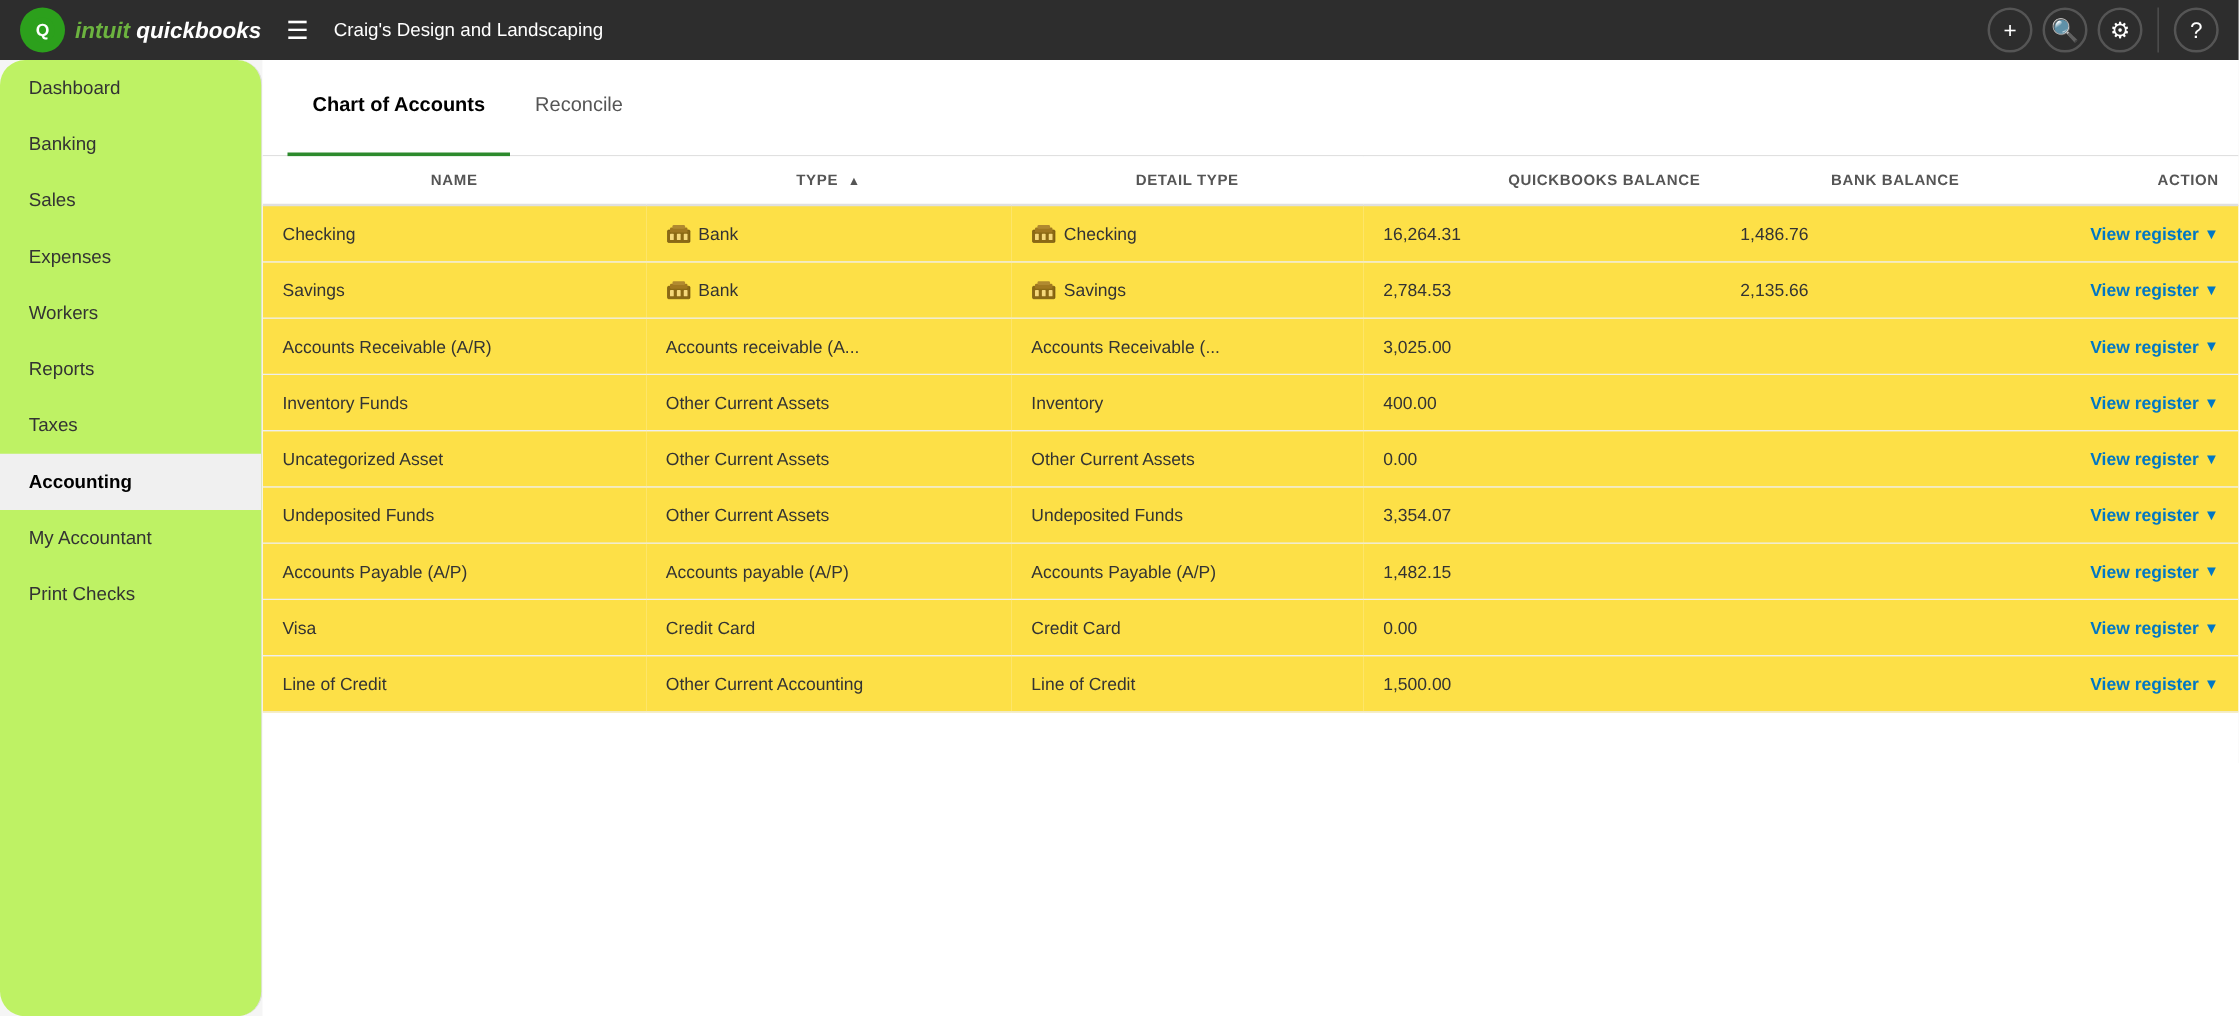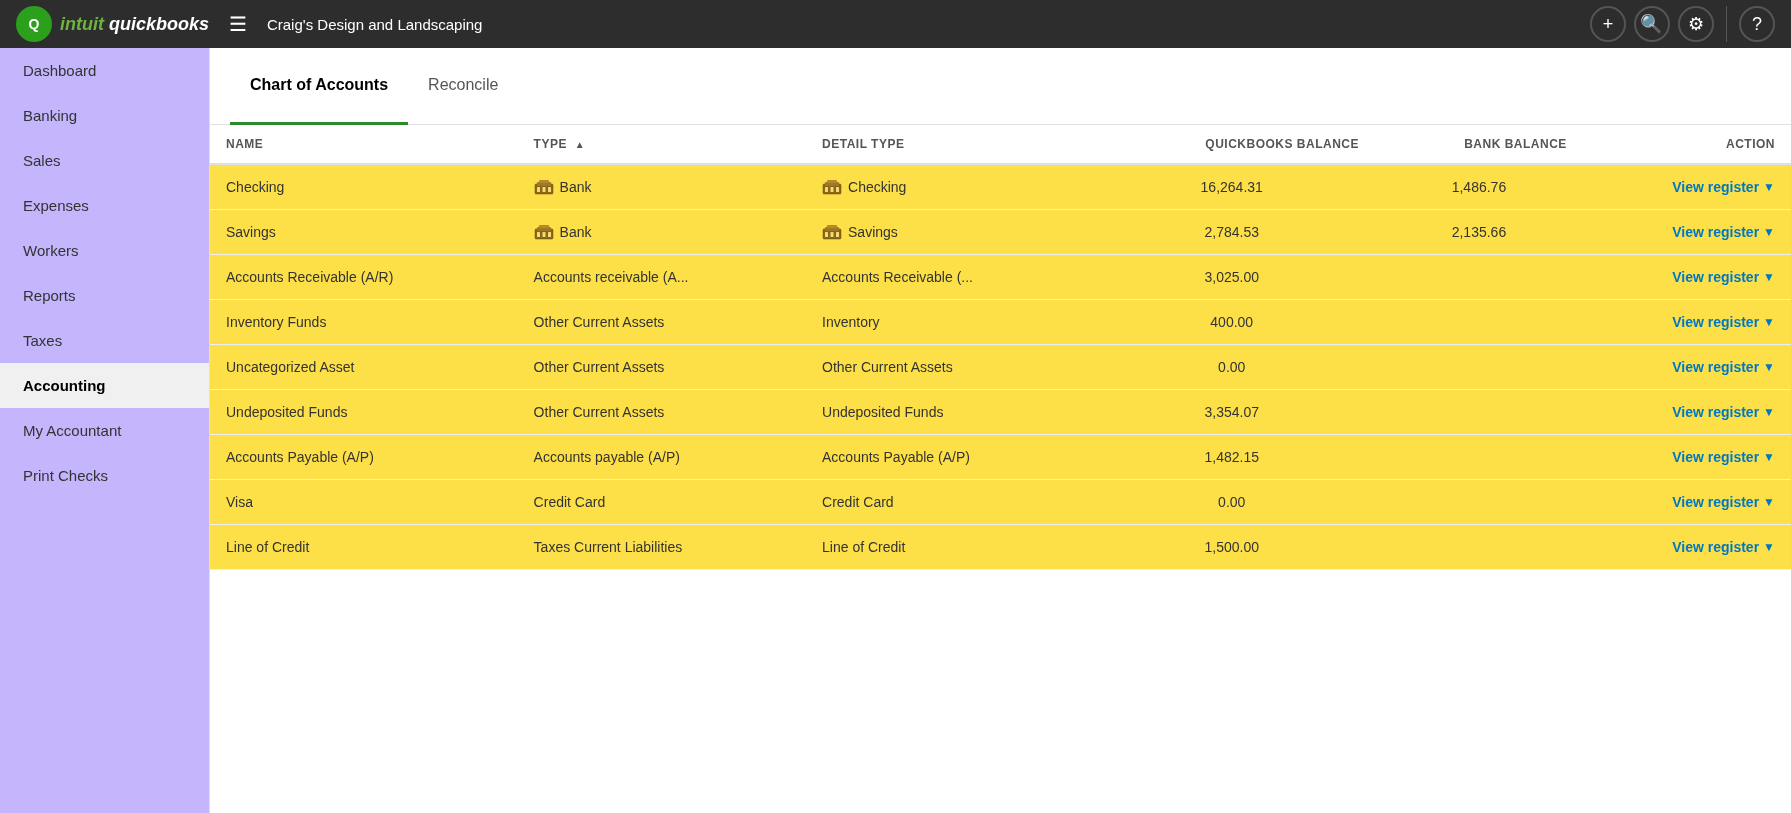--- a/index.html
+++ b/index.html
@@ -78,26 +78,27 @@
     
     .main-layout {
       display: flex;
       flex: 1;
       overflow: hidden;
     }
 
     
     .sidebar {
       width: 210px;
-      background: #c4b5fd;
+      background: #bef264;
       border-right: 1px solid #e0e0e0;
       display: flex;
       flex-direction: column;
       overflow-y: auto;
       flex-shrink: 0;
+      border-radius: 20px;
     }
     .sidebar-item {
       padding: 14px 20px;
       font-size: 15px;
       color: #333;
       cursor: pointer;
       border-left: 3px solid transparent;
     }
     .sidebar-item.active {
       background: #f0f0f0;
@@ -145,41 +146,41 @@
     table {
       width: 100%;
       border-collapse: collapse;
     }
     thead tr {
       background: white;
       border-bottom: 2px solid #e0e0e0;
     }
     thead th {
       padding: 12px 16px;
-      text-align: left;
+      text-align: center;
       font-size: 12px;
       font-weight: 700;
       color: #555;
       letter-spacing: 0.5px;
       text-transform: uppercase;
     }
     thead th.right {
       text-align: right;
     }
     tbody tr {
       border-bottom: 1px solid #eee;
       background: #fde047;
     }
     tbody td {
       padding: 14px 16px;
       font-size: 14px;
       color: #333;
     }
     tbody td.right {
-      text-align: center;
+      text-align: left;
     }
     .view-register-btn {
       color: #0077c5;
       font-size: 14px;
       font-weight: 600;
       cursor: pointer;
       display: flex;
       align-items: center;
       justify-content: flex-end;
       gap: 4px;
@@ -410,21 +411,21 @@
     <td class="right"></td>
     <td class="right">
       <span class="view-register-btn">
         View register <span class="dropdown-arrow">▼</span>
       </span>
     </td>
   </tr>
             <tr>
     <td>Line of Credit</td>
     <td>
-                <span style="display:flex;align-items:center;">Taxes Current Liabilities</span>
+                <span style="display:flex;align-items:center;">Other Current Accounting</span>
               </td>
     <td>
                 <span style="display:flex;align-items:center;">Line of Credit</span>
               </td>
     <td class="right">1,500.00</td>
     <td class="right"></td>
     <td class="right">
       <span class="view-register-btn">
         View register <span class="dropdown-arrow">▼</span>
       </span>

